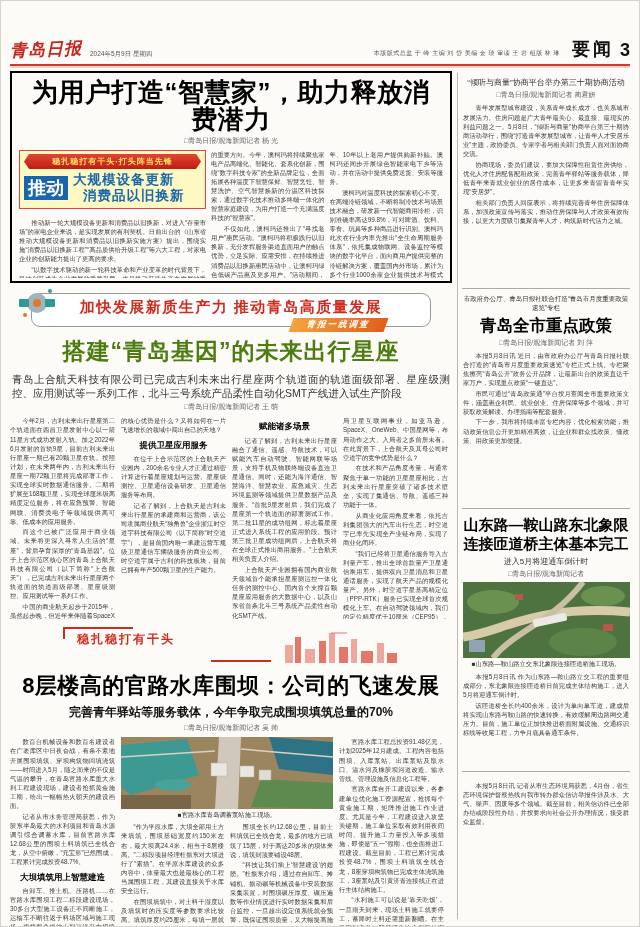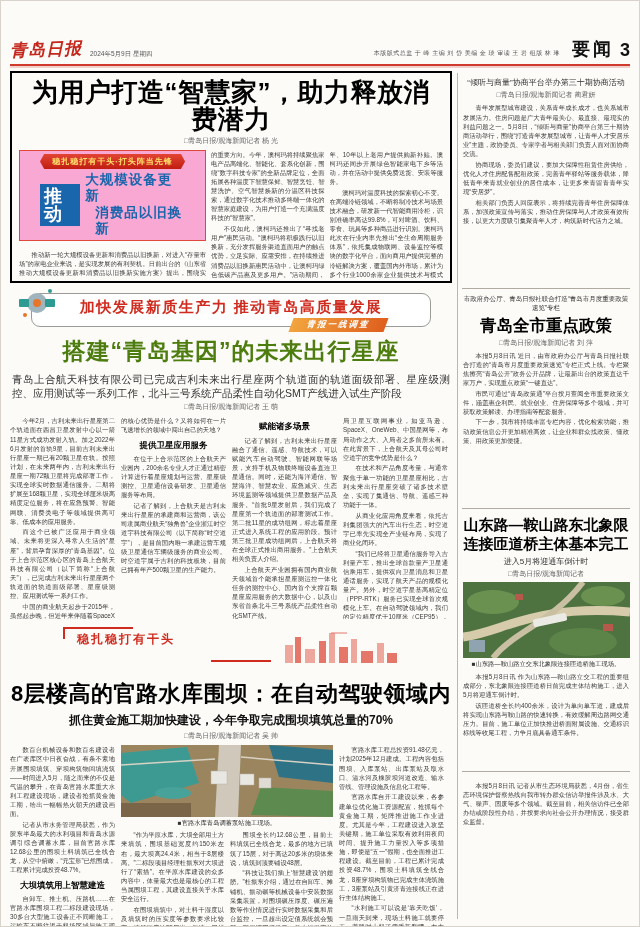--- a/index.html
+++ b/index.html
@@ -28,39 +28,39 @@
   .tcol{font-size:6.3px;line-height:1.45;color:#3a3a3a;overflow:hidden;}
   .subhead{text-align:center;font-weight:bold;font-size:8.5px;color:#000;margin:4px 0 3px;text-indent:0;}
   .byline{text-align:center;font-size:7px;color:#666;margin-top:2px;}
   
   .lead-box{border:2px solid #000000;padding:5px 7px 6px;height:212px;}
   .lead-h{font-size:26px;font-weight:900;text-align:center;line-height:1.05;color:#000;letter-spacing:.5px;margin:1px 0 0;}
   .lead-deck{font-size:12.5px;color:#222;text-align:center;margin-top:4px;}
   .lead-cols{display:flex;gap:5px;margin-top:4px;height:128px;overflow:hidden;}
   .lead-c1{width:188px;}
   .lead-c2,.lead-c3{width:114px;}
-  .promo{border:1.5px solid #e0483c;padding:3px 20px;margin-bottom:9px;background:#f9a8d4;}
+  .promo{border:1.5px solid #e0483c;padding:3px 4px;margin-bottom:9px;background:#fef9c3;}
   .promo-ribbon{background:linear-gradient(180deg,#e24434,#bf1d10);color:#ffe06a;font-size:8px;font-weight:bold;text-align:center;padding:2px 0;letter-spacing:1px;clip-path:polygon(3% 0,97% 0,100% 50%,97% 100%,3% 100%,0 50%);}
   .promo-main{display:flex;align-items:center;margin-top:3px;}
   .promo-word{background:#1a66ad;color:#fff;font-size:18px;font-weight:900;padding:3px 4px;line-height:1;}
   .promo-lines{margin-left:5px;color:#1a66ad;font-weight:900;font-size:13.5px;line-height:1.2;letter-spacing:1px;}
   .promo-l2{margin-left:10px;}
   
   .campaign{position:relative;width:400px;margin:10px auto 0;}
   .campaign-box{border:1px solid #9a9a96;border-radius:9px;padding:4px 16px 9px;text-align:center;background:#fff;position:relative;}
   .campaign-title{color:#d02b1f;font-weight:900;font-size:15px;letter-spacing:1.5px;}
   .campaign-tag{position:absolute;right:44px;bottom:-6px;background:linear-gradient(90deg,#f2a53e,#df5f1e);color:#fff;font-size:8.5px;font-weight:bold;padding:1px 16px;transform:skewX(-20deg);letter-spacing:2px;}
   .campaign-art{position:absolute;left:-14px;top:-8px;}
   
   .sat-h{font-size:23px;font-weight:900;text-align:center;color:#4d7c0f;margin:9px 0 0;letter-spacing:1px;}
   .sat-deck{font-size:10.5px;color:#333;text-align:justify;line-height:1.35;margin:5px 2px 0;}
   .sat-cols{display:flex;gap:6px;margin-top:4px;height:203px;overflow:hidden;}
   .sat-col{width:105px;}
   
-  .project-banner{position:relative;width:340px;margin:8px auto 16px;padding:4px 0 3px 16px;height:36px;}
+  .project-banner{position:relative;width:340px;margin:8px auto 8px;padding:4px 0 3px 16px;height:36px;}
   .pb-bracket-tl{position:absolute;left:2px;top:0;width:70px;height:12px;border-left:2px solid #d02b1f;border-top:2px solid #d02b1f;}
   .pb-bracket-br{position:absolute;left:150px;bottom:1px;width:60px;height:10px;border-bottom:2px solid #d02b1f;}
   .pb-l1{color:#d02b1f;font-weight:900;font-size:12px;letter-spacing:2px;}
   .pb-l2{color:#d02b1f;font-weight:900;font-size:13.5px;letter-spacing:1px;margin-top:1px;}
   .pb-skyline{position:absolute;right:0;bottom:0;}
   
   .res-h{font-size:22px;font-weight:900;text-align:center;color:#000;margin:4px 0 0;letter-spacing:.5px;}
   .res-deck{font-size:12px;font-weight:bold;color:#111;text-align:center;margin-top:3px;}
   .res-body{display:flex;gap:6px;margin-top:4px;height:215px;overflow:hidden;}
   .res-c1,.res-c4{width:105px;}
@@ -198,22 +198,22 @@
           <rect x="58" y="16" width="9" height="16" fill="#e4766a"></rect>
           <rect x="70" y="8" width="6" height="24" fill="#eda79c"></rect>
           <rect x="80" y="20" width="12" height="12" fill="#e4766a"></rect>
           <rect x="96" y="12" width="7" height="20" fill="#eda79c"></rect>
           <rect x="106" y="22" width="10" height="10" fill="#e4766a"></rect>
           <line x1="50" y1="2" x2="66" y2="2" stroke="#e4766a" stroke-width="1"></line>
         </svg>
       </div>
 
       <div>
-        <h2 class="res-h">8层楼高的官路水库围坝：在自动驾驶领域内</h2>
-        <div class="res-deck">抓住黄金施工期加快建设，今年争取完成围坝填筑总量的70%</div>
+        <h2 class="res-h">8层楼高的官路水库围坝：公司的飞速发展</h2>
+        <div class="res-deck">完善青年驿站等服务载体，今年争取完成围坝填筑总量的70%</div>
         <div class="byline">□青岛日报/观海新闻记者 吴 帅</div>
         <div class="res-body">
           <div class="res-c1 tcol">
             <div>
                 <p class="para">数百台机械设备和数百名建设者在广袤库区中日夜奋战，有条不紊地开展围坝填筑、穿坝构筑物回填浇筑——时间进入5月，随之而来的不仅是气温的攀升，在青岛官路水库重大水利工程建设现场，建设者抢抓黄金施工期，绘出一幅幅热火朝天的建设画面。</p>
                 <p class="para">记者从市水务管理局获悉，作为胶东半岛最大的水利项目和青岛水源调引综合调蓄水库，目前官路水库12.68公里的围坝土料填筑已全线合龙，从空中俯瞰，“元宝形”已然围成，工程累计完成投资48.7%。</p>
               </div>
             <div class="subhead">大坝填筑用上智慧建造</div>
             <div>
                 <p class="para">自卸车、推土机、压路机……在官路水库围坝工程二标段建设现场，30多台大型施工设备正不间断施工，运输车不断往返于料场区域与施工现场，将拌和合格的土料运送至大坝填筑现场，推土机负责将土方摊铺平，压路机则将夯实压实，现场施工井然有序，一片火热。</p>

